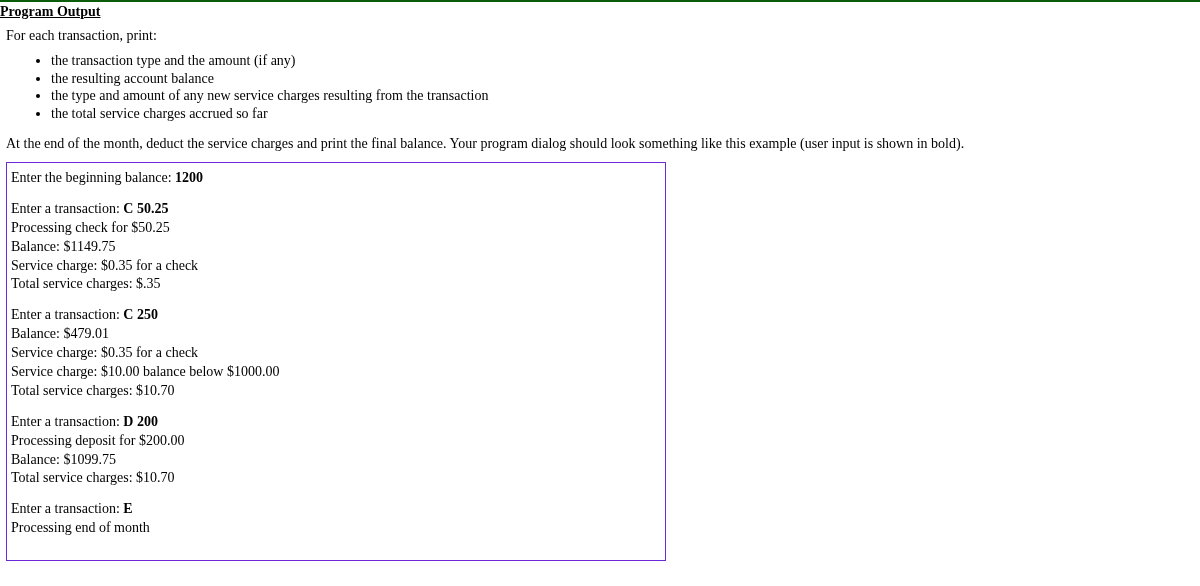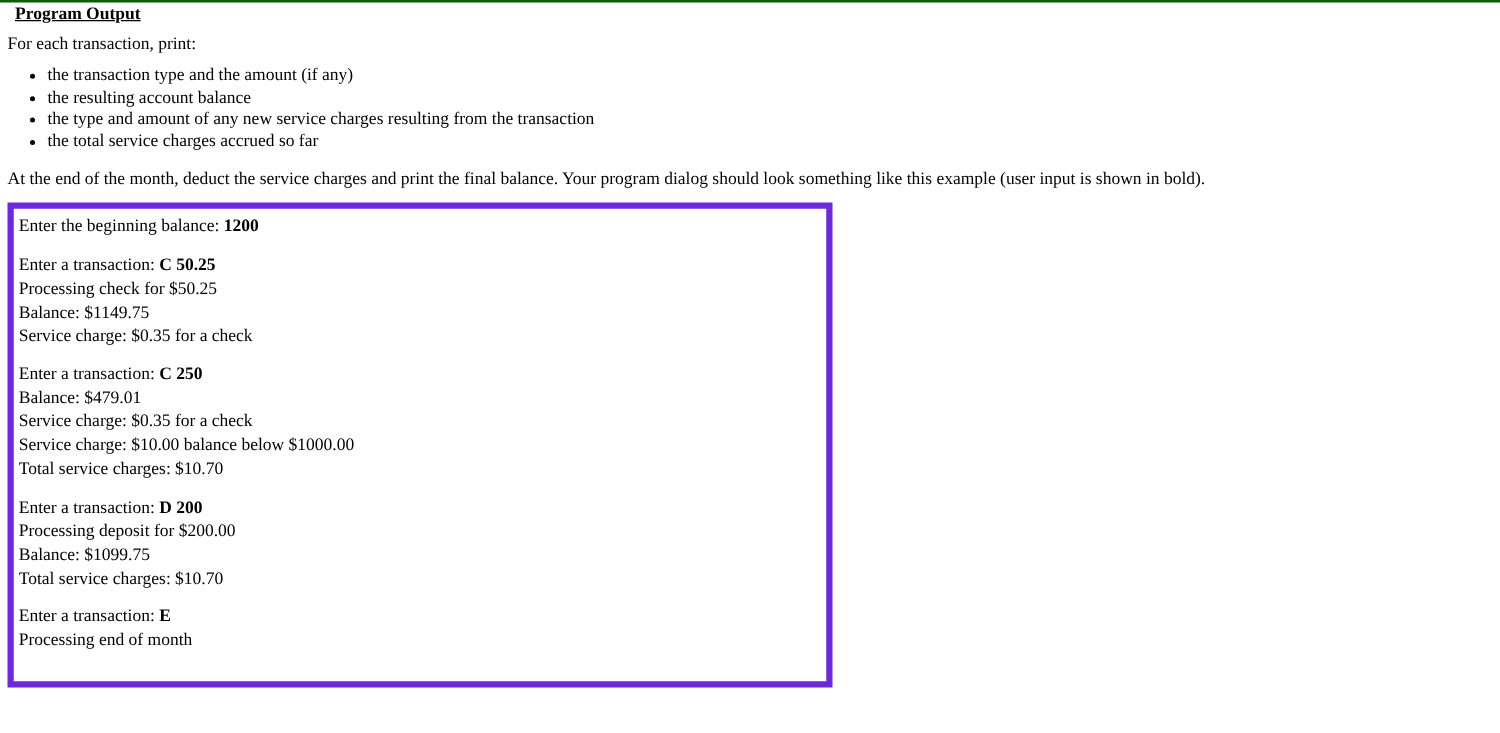--- a/index.html
+++ b/index.html
@@ -14,41 +14,41 @@
     }
     .hr-line {
       height: 2px;
       background: #0a5c0a;
       border: none;
       margin: 0 0 2px 0;
     }
     .section-heading {
       font-weight: bold;
       text-decoration: underline;
-      padding: 0 12px;
+      padding: 0 0;
       margin: 2px 0 4px 0;
       font-size: 14px;
     }
     .para {
       padding: 4px 6px;
       margin: 4px 0;
       font-size: 14px;
     }
     ul.req-list {
-      margin: 4px 0 10px 0;
+      margin: 4px 0 10px 13px;
       padding-left: 38px;
       font-size: 14px;
     }
     ul.req-list li {
       margin: 0;
       padding: 0;
       line-height: 1.25;
     }
     .sample-box {
-      border: 5px solid #6d28d9;
+      border: 1px solid #6d28d9;
       margin: 6px 6px 10px 6px;
       padding: 6px 4px;
       width: 660px;
       font-family: "Times New Roman", Times, serif;
       font-size: 14px;
       line-height: 1.35;
     }
     .sample-block {
       margin: 0 0 12px 0;
     }
@@ -78,20 +78,21 @@
 
 <div class="sample-box" id="sample-box">
     <div class="sample-block">
       <div class="sample-line"><span>Enter the beginning balance: </span><span class="bold">1200</span></div>
     </div>
     <div class="sample-block">
       <div class="sample-line"><span>Enter a transaction: </span><span class="bold">C 50.25</span></div>
       <div class="sample-line"><span>Processing check for $50.25</span></div>
       <div class="sample-line"><span>Balance: $1149.75</span></div>
       <div class="sample-line"><span>Service charge: $0.35 for a check</span></div>
+      <div class="sample-line"><span>Total service charges: $.35</span></div>
     </div>
     <div class="sample-block">
       <div class="sample-line"><span>Enter a transaction: </span><span class="bold">C 250</span></div>
       <div class="sample-line"><span>Balance: $479.01</span></div>
       <div class="sample-line"><span>Service charge: $0.35 for a check</span></div>
       <div class="sample-line"><span>Service charge: $10.00 balance below $1000.00</span></div>
       <div class="sample-line"><span>Total service charges: $10.70</span></div>
     </div>
     <div class="sample-block">
       <div class="sample-line"><span>Enter a transaction: </span><span class="bold">D 200</span></div>

